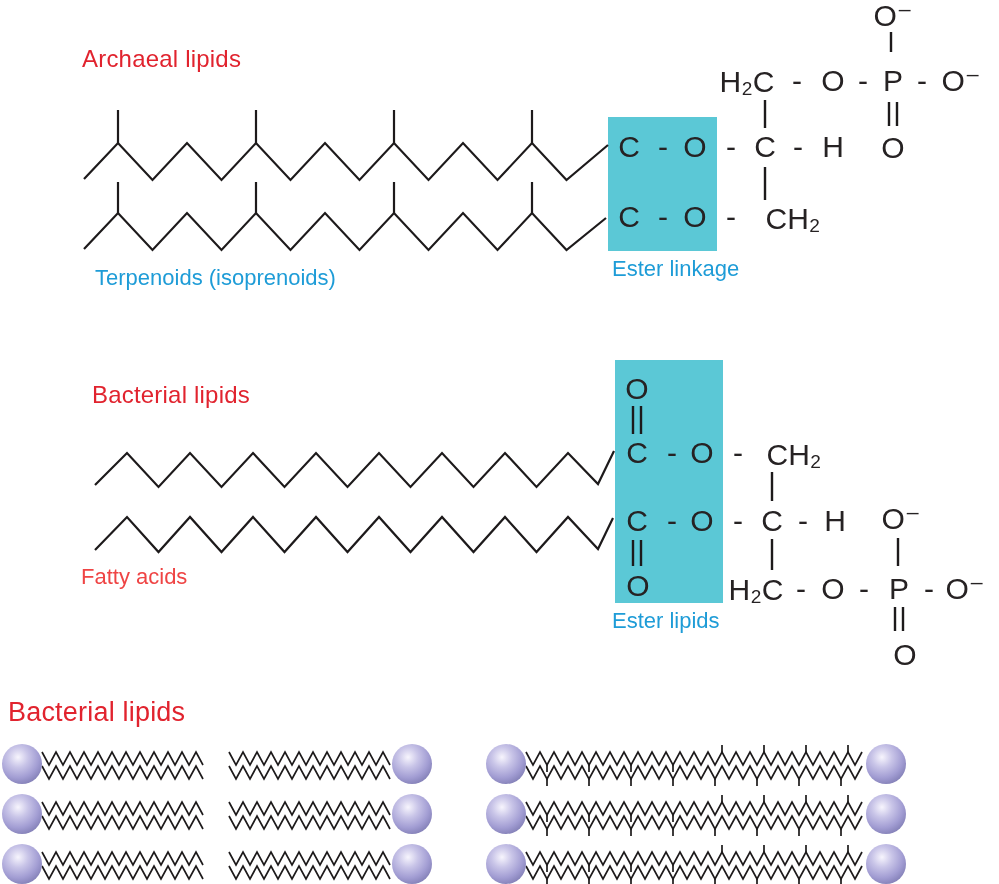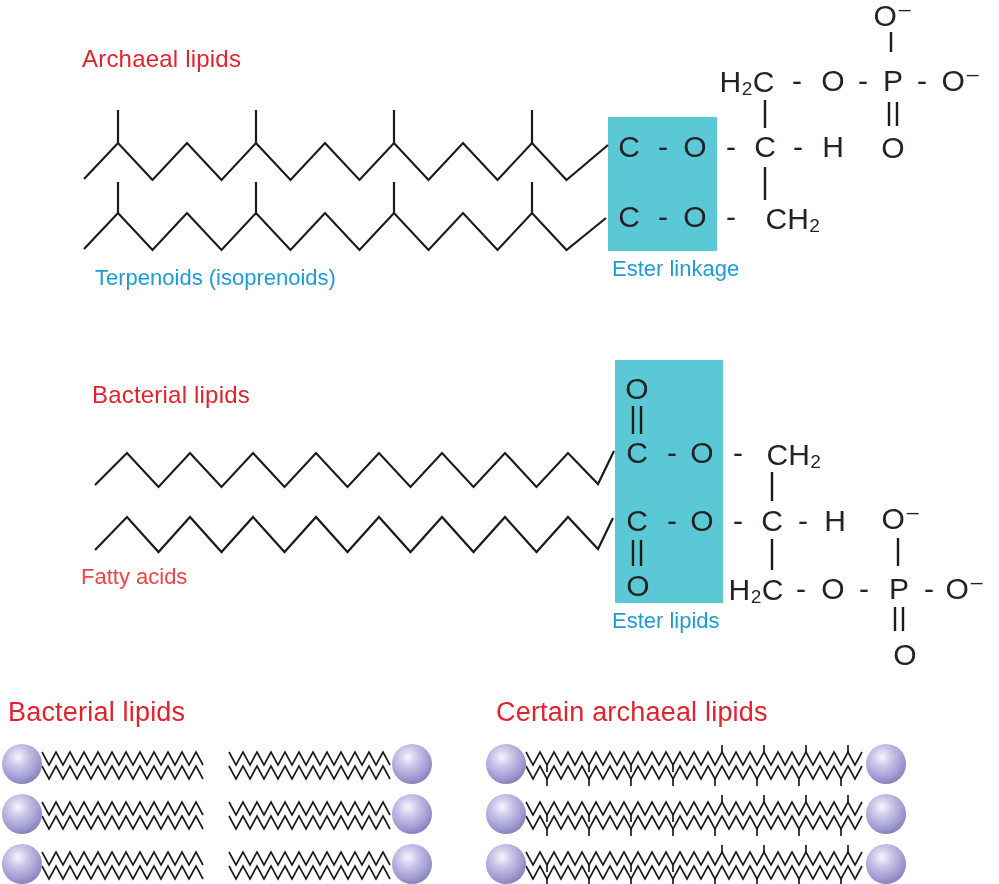--- a/index.html
+++ b/index.html
@@ -145,21 +145,20 @@
 
   <span class="heading" style="left: 82px; top: 45px; color: rgb(225, 35, 46);">Archaeal lipids</span>
   <span class="sublabel" style="left: 95px; top: 265px; color: rgb(30, 156, 215);">Terpenoids (isoprenoids)</span>
   <span class="sublabel" style="left: 612px; top: 256px; color: rgb(30, 156, 215);">Ester linkage</span>
 
   <span class="heading" style="left: 92px; top: 381px; color: rgb(225, 35, 46);">Bacterial lipids</span>
   <span class="sublabel" style="left: 81px; top: 564px; color: #ef4444;">Fatty acids</span>
   <span class="sublabel" style="left: 612px; top: 608px; color: rgb(30, 156, 215);">Ester lipids</span>
 
   <span class="heading small" style="left: 8px; top: 697px; color: rgb(225, 35, 46);">Bacterial lipids</span>
-  <span class="heading small" style="left: 496px; top: 697px; color: rgb(225, 35, 46);">Certain archaeal lipids</span>
 
   <div class="atoms">
       <span class="atom" style="left: 893px; top: 16px; color: rgb(38, 34, 35);">O⁻</span>
       <span class="atom" style="left: 747px; top: 82px; color: rgb(38, 34, 35);">H₂C</span>
       <span class="atom" style="left: 797px; top: 81px; color: rgb(38, 34, 35);">-</span>
       <span class="atom" style="left: 833px; top: 81px; color: rgb(38, 34, 35);">O</span>
       <span class="atom" style="left: 863px; top: 81px; color: rgb(38, 34, 35);">-</span>
       <span class="atom" style="left: 893px; top: 81px; color: rgb(38, 34, 35);">P</span>
       <span class="atom" style="left: 922px; top: 81px; color: rgb(38, 34, 35);">-</span>
       <span class="atom" style="left: 961px; top: 81px; color: rgb(38, 34, 35);">O⁻</span>

